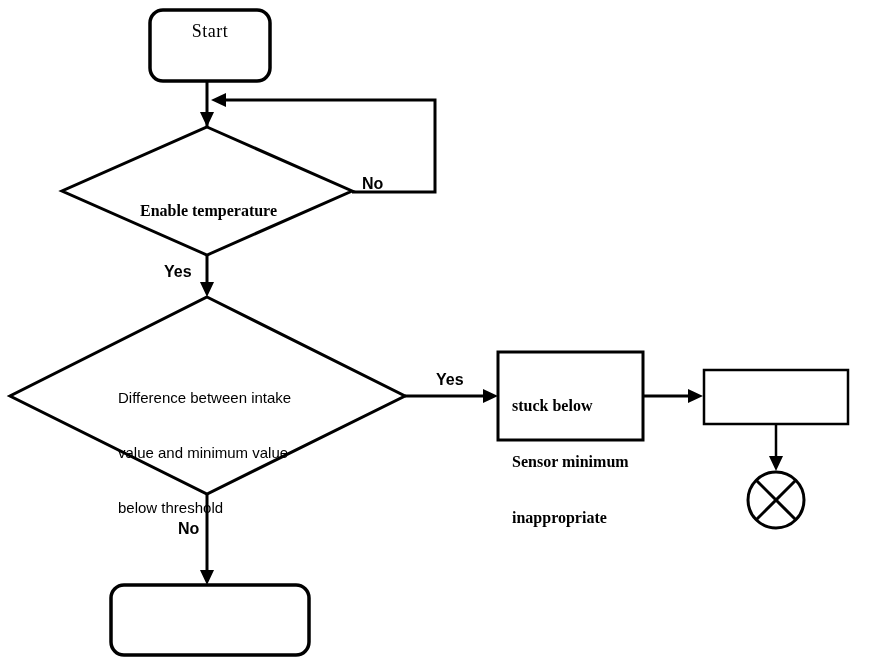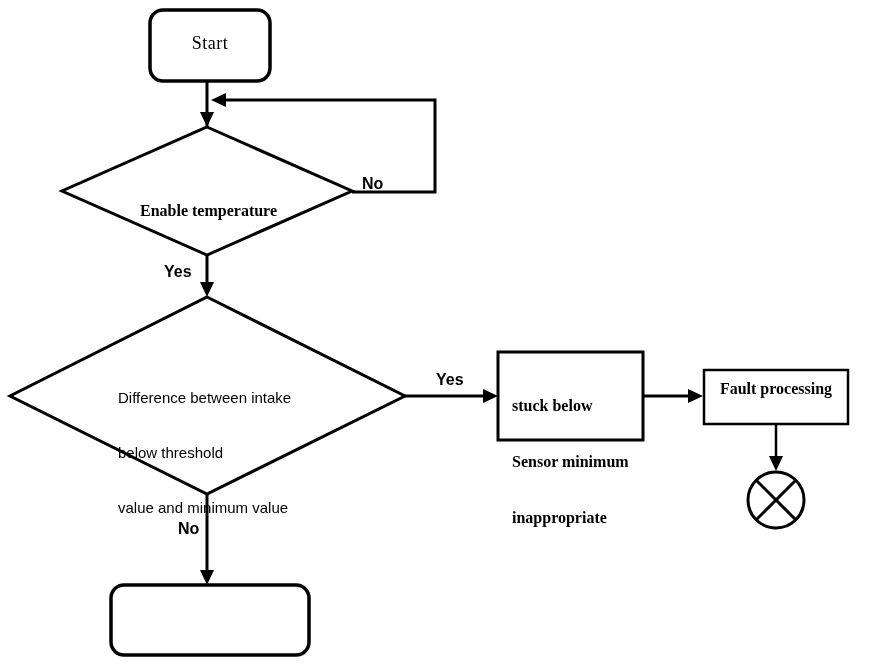--- a/index.html
+++ b/index.html
@@ -16,21 +16,20 @@
     position: absolute;
     left: 0; top: 0;
     width: 880px; height: 668px;
   }
   .lbl { position: absolute; white-space: pre; }
   .serif-reg {
     font-family: "Liberation Serif", serif;
     font-size: 18px;
     font-weight: 400;
     letter-spacing: 0.5px;
-    margin-top: 12px;
   }
   .serif-bold {
     font-family: "Liberation Serif", serif;
     font-size: 16px;
     font-weight: 700;
   }
   .sans {
     font-family: "Liberation Sans", sans-serif;
     font-size: 15px;
     font-weight: 400;
@@ -92,30 +91,29 @@
   <div class="lbl serif-bold cond1-lines" style="left:140px; top:163px;">
     <div>Enable temperature</div>
   </div>
 
   <div class="lbl edge-lbl" style="left:362px; top:175px;">No</div>
 
   <div class="lbl edge-lbl" style="left:164px; top:263px;">Yes</div>
 
   <div class="lbl sans block-lines" style="left:118px; top:353px;">
     <div>Difference between intake</div>
+    <div>value and minimum value</div>
     <div>below threshold</div>
-    <div>value and minimum value</div>
   </div>
 
   <div class="lbl edge-lbl" style="left:436px; top:371px;">Yes</div>
 
   <div class="lbl serif-bold stuck-lines" style="left:512px; top:360px;">
     <div>stuck below</div>
     <div>Sensor minimum</div>
     <div>inappropriate</div>
   </div>
 
-  <div class="lbl serif-bold center" style="left:704px; top:380px; width:144px;">Fault processing</div>
 
   <div class="lbl edge-lbl" style="left:178px; top:520px;">No</div>
 
 
 </div>
 
 </body></html>

